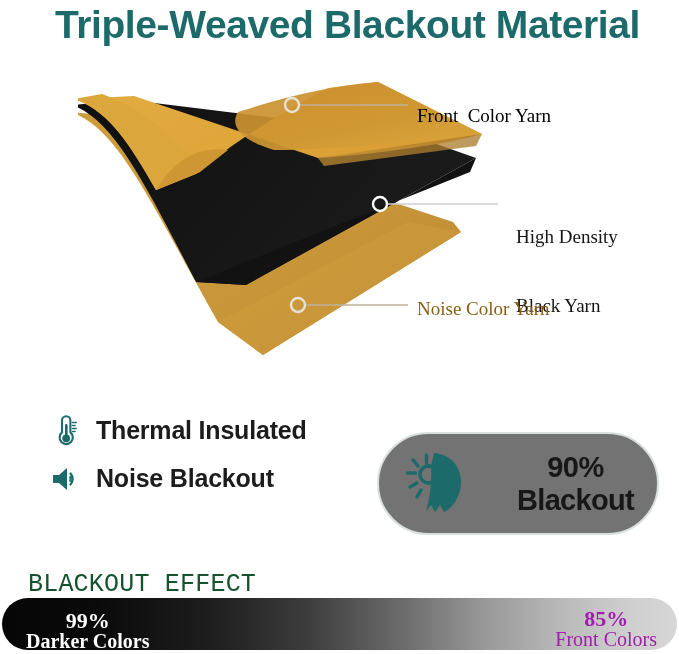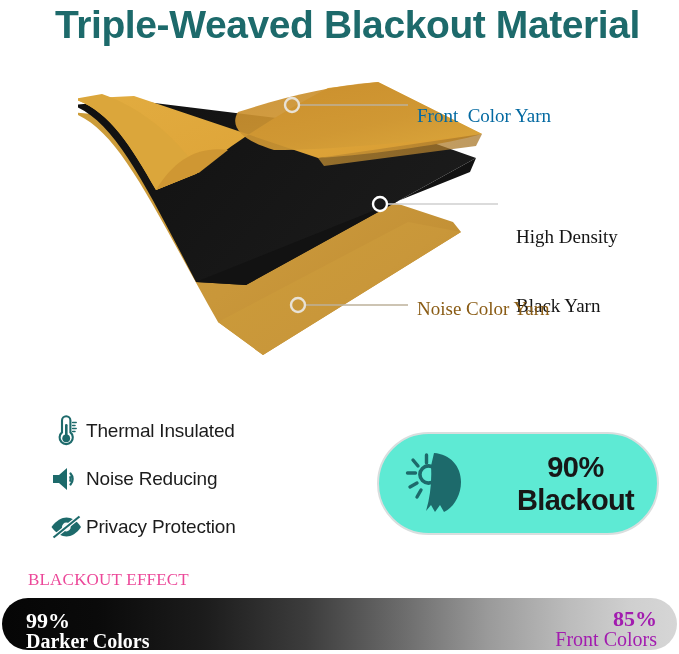--- a/index.html
+++ b/index.html
@@ -46,21 +46,21 @@
   .callout-label {
     position: absolute;
     font-family: "Liberation Serif", serif;
     font-size: 19px;
     line-height: 23px;
     white-space: pre;
   }
   #label-front-yarn {
     left: 417px;
     top: 104px;
-    color: #0369a1;
+    color: #000000;
   }
   #label-black-yarn {
     left: 504px;
     top: 179px;
     color: #151515;
     margin-left: 12px;
   }
   #label-back-yarn {
     left: 417px;
     top: 297px;
@@ -82,37 +82,38 @@
   }
   .feature-icon {
     width: 40px;
     flex: 0 0 40px;
     display: flex;
     align-items: center;
     justify-content: center;
   }
   .feature-label {
     font-family: "Liberation Sans", sans-serif;
-    font-weight: normal;
-    font-size: 19px;
+    font-weight: bold;
+    font-size: 25px;
     color: #1c1c1c;
     letter-spacing: -0.2px;
+    margin-left: 10px;
     white-space: nowrap;
   }
 
   
   #blackout-badge {
     position: absolute;
     left: 377px;
     top: 432px;
     width: 282px;
     height: 103px;
     border: 2px solid #d9dede;
     border-radius: 52px;
-    background: #5eead4;
+    background: #737373;
     display: flex;
     align-items: center;
     box-sizing: border-box;
   }
   #blackout-badge-icon {
     flex: 0 0 auto;
     margin-left: 25px;
     display: flex;
     align-items: center;
   }
@@ -133,23 +134,23 @@
     font-size: 29px;
     line-height: 33px;
     letter-spacing: -0.7px;
   }
 
   
   #blackout-effect-heading {
     position: absolute;
     left: 28px;
     top: 570px;
-    font-family: Liberation Serif, serif;
-    font-size: 17px;
-    color: #ec4899;
+    font-family: Liberation Mono, monospace;
+    font-size: 25px;
+    color: #14532d;
     letter-spacing: 0.2px;
     white-space: nowrap;
   }
   #gradient-bar {
     position: absolute;
     left: 2px;
     top: 598px;
     width: 675px;
     height: 52px;
     border-radius: 26px;
@@ -179,20 +180,21 @@
     top: 607px;
     color: #a21caf;
     font-family: "Liberation Serif", serif;
     text-align: right;
     white-space: nowrap;
   }
   .grad-pct {
     font-size: 22px;
     line-height: 23px;
     display: block;
+    text-align: center;
   }
   .grad-sub {
     font-size: 20px;
     line-height: 18px;
     display: block;
   }
   #gradient-right-text .grad-pct { font-weight: bold; }
   #gradient-right-text .grad-sub { font-weight: normal; }
 </style>
 </head>
@@ -294,35 +296,23 @@
   </div>
 
   <div class="feature-row">
     <span class="feature-icon">
       <svg width="32" height="30" viewBox="0 0 32 30" xmlns="http://www.w3.org/2000/svg">
         <path d="M3 11 H9 L17 4 V26 L9 19 H3 Z" fill="#1d6a6b"></path>
         <path d="M20.5 9.5 a8.2 8.2 0 0 1 0 11" fill="none" stroke="#1d6a6b" stroke-width="2.3" stroke-linecap="round"></path>
         <path d="M20.2 13.2 a4.2 4.2 0 0 1 0 3.6" fill="none" stroke="#1d6a6b" stroke-width="2.1" stroke-linecap="round"></path>
       </svg>
     </span>
-    <span class="feature-label">Noise Reducing</span>
+    <span class="feature-label">Noise Blackout</span>
   </div>
 
-  <div class="feature-row">
-    <span class="feature-icon">
-      <svg width="34" height="28" viewBox="0 0 34 28" xmlns="http://www.w3.org/2000/svg">
-        <path d="M2.5 14 C7 7.5, 13 4.5, 17.5 4.5 C22 4.5, 28 7.5, 32 14
-                 C28 20.5, 22 23.5, 17.5 23.5 C13 23.5, 7 20.5, 2.5 14 Z" fill="#1d6a6b"></path>
-        <circle cx="17.3" cy="14" r="4.4" fill="#ffffff" opacity="0.95"></circle>
-        <line x1="4.5" y1="24.5" x2="30.5" y2="3.5" stroke="#ffffff" stroke-width="4.2"></line>
-        <line x1="4.5" y1="24.5" x2="30.5" y2="3.5" stroke="#1d6a6b" stroke-width="2.2"></line>
-      </svg>
-    </span>
-    <span class="feature-label">Privacy Protection</span>
-  </div>
 
 </div>
 
 <div id="blackout-badge">
   <span id="blackout-badge-icon">
     <svg width="70" height="68" viewBox="0 0 70 68" xmlns="http://www.w3.org/2000/svg">
       <g stroke="#1d6a6b" stroke-width="3.4" stroke-linecap="round">
         <line x1="22.5" y1="5" x2="22.5" y2="13"></line>
         <line x1="9" y1="10" x2="14" y2="16"></line>
         <line x1="3.5" y1="23" x2="11.5" y2="23"></line>

